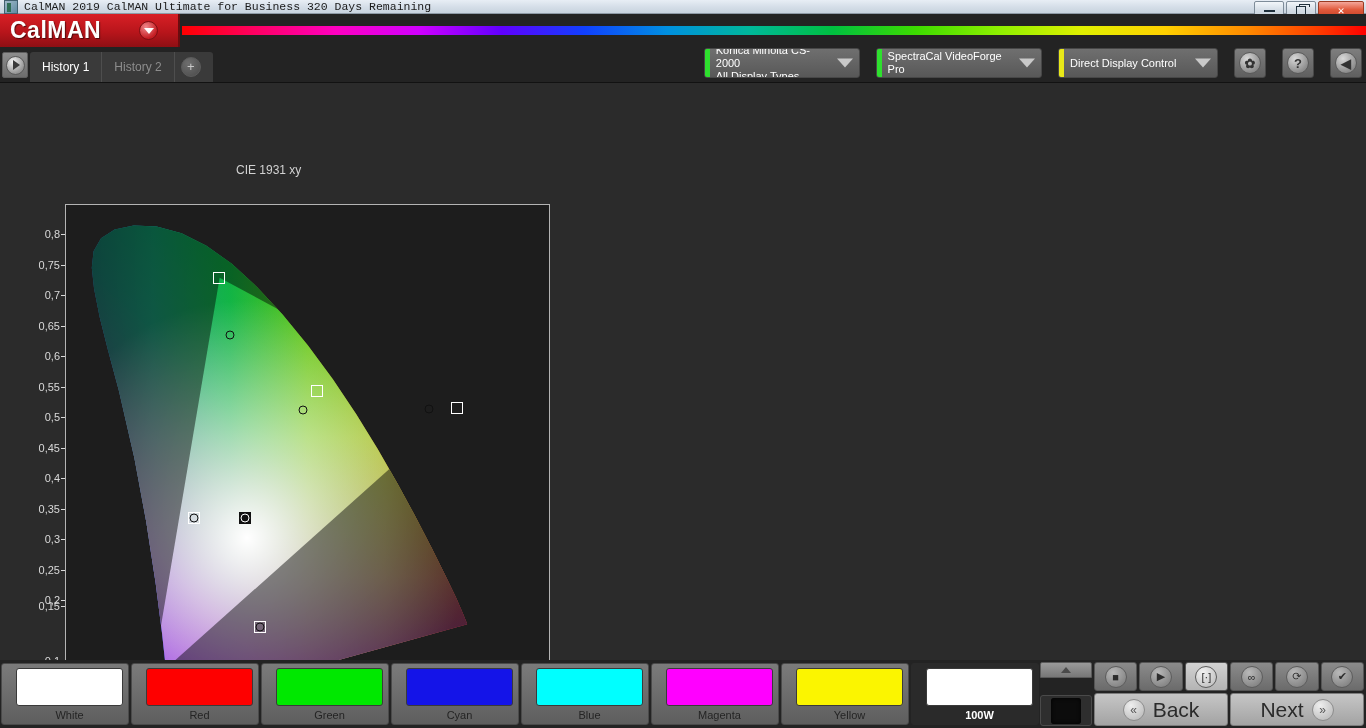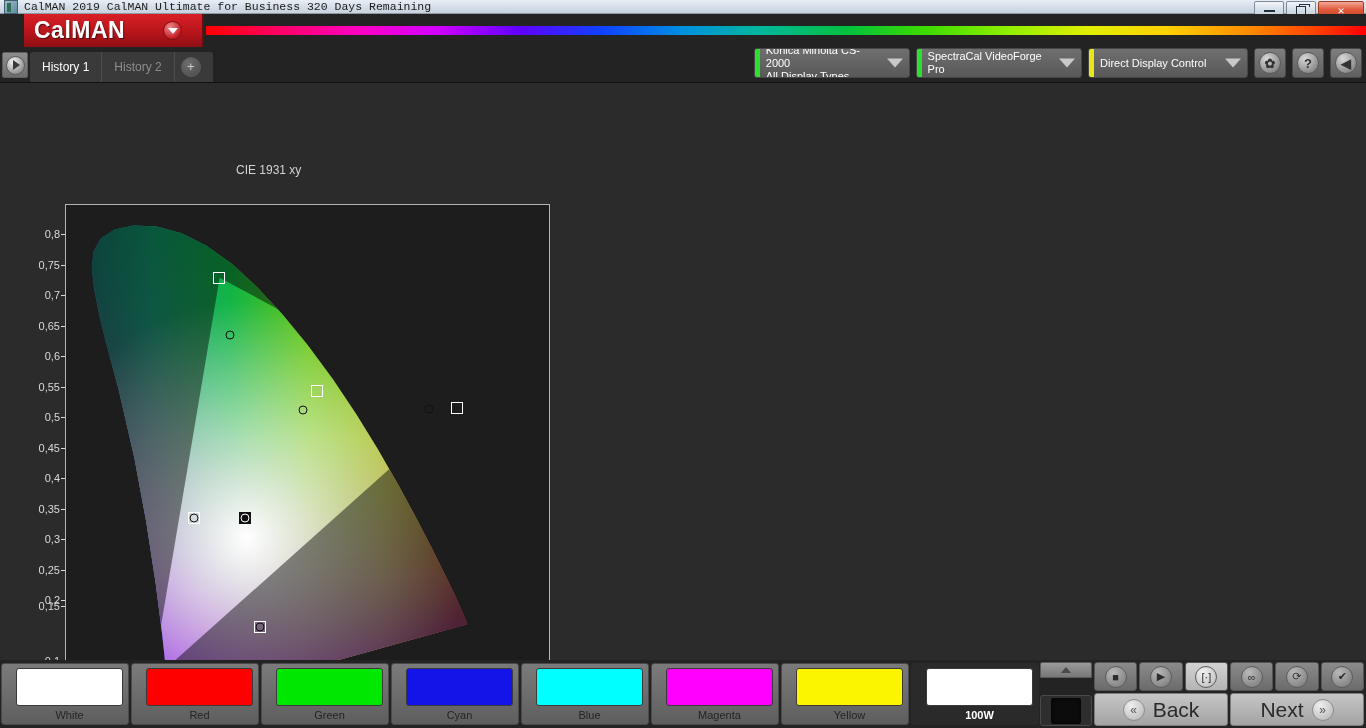--- a/index.html
+++ b/index.html
@@ -54,21 +54,20 @@
   .brandbar {
     height: 33px; background: #232323;
     display: flex; align-items: center; position: relative;
   }
   .logo {
     width: 180px; height: 33px;
     background: linear-gradient(to bottom, #d81f26 0%, #b8151b 55%, #8f0f14 100%);
     display: flex; align-items: center; justify-content: space-between;
     padding: 0 20px 0 10px;
     border-right: 2px solid #6a0c0f;
-    margin-left: 24px;
   }
   .logo-text {
     color: #fff; font-size: 23px; font-weight: bold; letter-spacing: .5px;
     text-shadow: 1px 1px 1px rgba(0,0,0,.55);
   }
   .logo-caret {
     width: 19px; height: 19px; border-radius: 50%;
     background: radial-gradient(circle at 35% 30%, #f0898c, #c51d23 70%);
     border: 1px solid #7d0f13;
     display: flex; align-items: center; justify-content: center;
@@ -121,21 +120,21 @@
   .tab.active { color: #ffffff; }
   .tab-add {
     width: 20px; height: 20px; border-radius: 50%; margin: 0 6px;
     background: radial-gradient(circle at 35% 30%, #6e6e6e, #4a4a4a);
     border: 1px solid #5c5c5c;
     color: #c9c9c9; font-size: 13px; line-height: 18px; text-align: center;
     align-self: center;
   }
   .selectors {
     position: absolute; right: 4px; bottom: 4px;
-    display: flex; align-items: center; gap: 6px;
+    display: flex; align-items: center; gap: 16px;
   }
   .selector {
     height: 30px; border-radius: 3px;
     background: linear-gradient(to bottom, #6f6f6f, #585858);
     border: 1px solid #474747;
     display: flex; align-items: stretch; position: relative;
     overflow: hidden;
   }
   .sel-status { width: 5px; }
   .sel-status.green { background: #2ee02e; }

